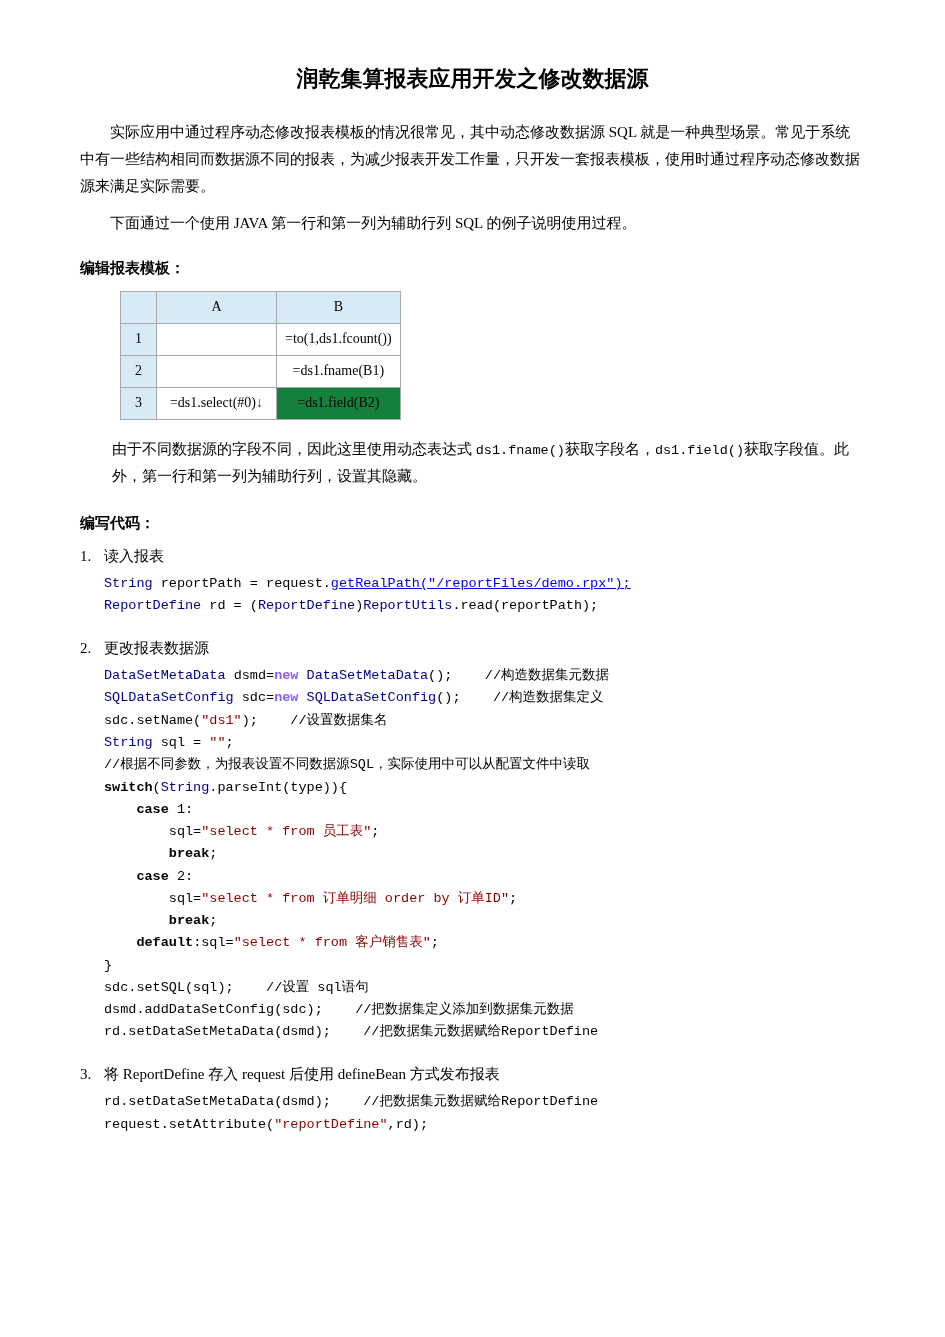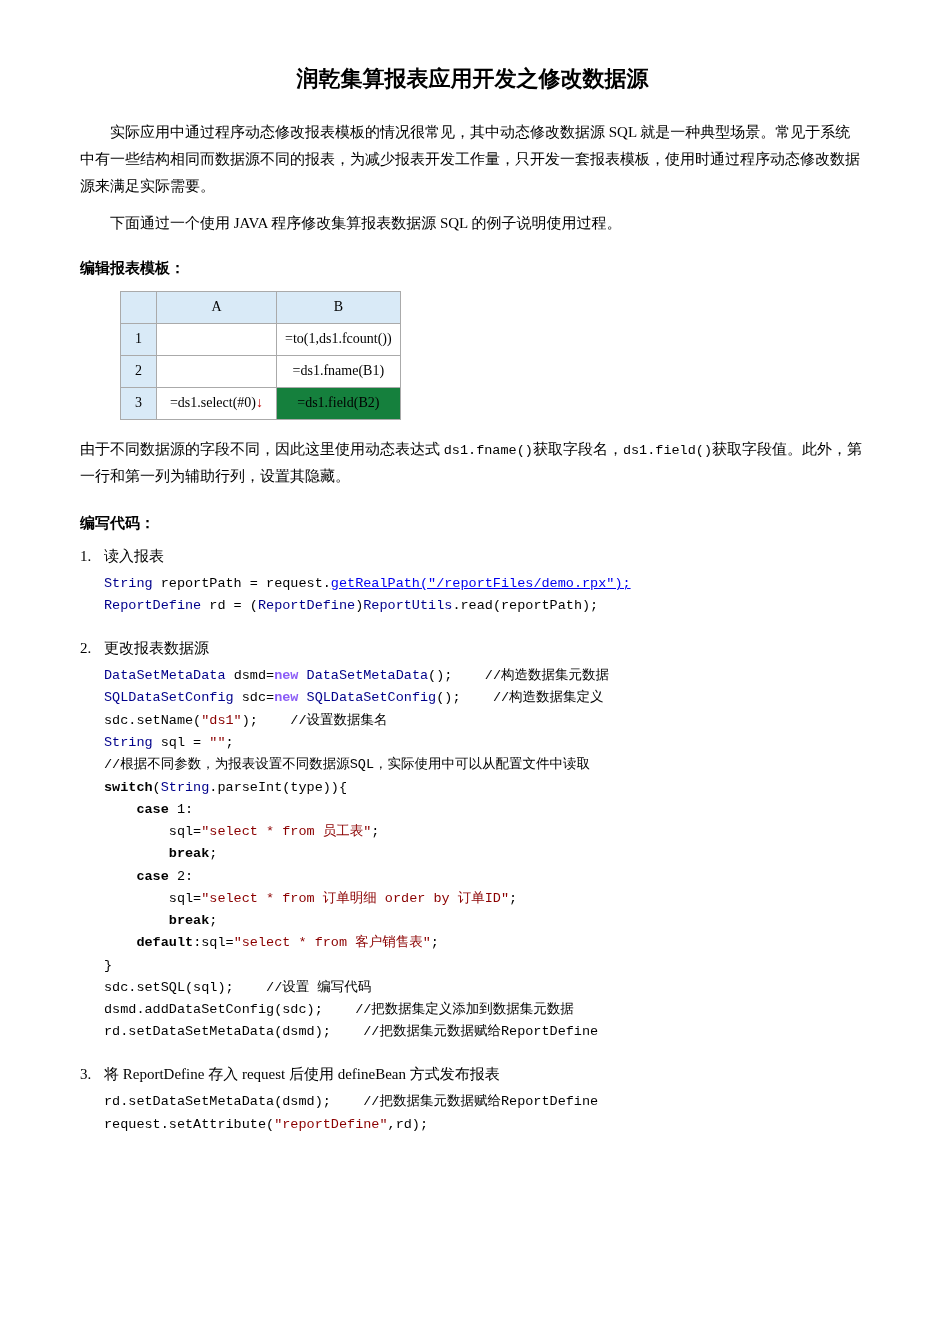--- a/index.html
+++ b/index.html
@@ -63,20 +63,21 @@
       background: #15803d;
     }
     .cell-red {
       color: #c00000;
     }
     
     .desc-para {
       font-size: 15px;
       line-height: 1.8;
       margin-bottom: 16px;
+      margin-left: 32px;
     }
     .code-block {
       font-family: "Courier New", Courier, monospace;
       font-size: 13.5px;
       line-height: 1.65;
       margin-left: 24px;
       white-space: pre;
     }
     .kw { color: #8b5cf6; font-weight: bold; }
     .kw2 { font-weight: bold; }
@@ -100,21 +101,21 @@
       font-family: "Courier New", Courier, monospace;
       font-size: 13.5px;
     }
   </style>
 </head>
 <body>
 
 <h1 class="page-title">润乾集算报表应用开发之修改数据源</h1>
 
 <p class="intro-para">实际应用中通过程序动态修改报表模板的情况很常见，其中动态修改数据源 SQL 就是一种典型场景。常见于系统中有一些结构相同而数据源不同的报表，为减少报表开发工作量，只开发一套报表模板，使用时通过程序动态修改数据源来满足实际需要。</p>
-<p class="intro-para">下面通过一个使用 JAVA 程序修改集算报表数据源 SQL 的例子说明使用过程。</p>
+<p class="intro-para">下面通过一个使用 JAVA 第一行和第一列为辅助行列 SQL 的例子说明使用过程。</p>
 
 <div class="section-title">编辑报表模板：</div>
 
 <div class="spreadsheet-wrap">
   <table class="spreadsheet">
     <thead>
       <tr>
         <th class="row-header"></th>
         <th>A</th>
         <th>B</th>
@@ -168,21 +169,21 @@
 <span class="comment">//根据不同参数，为报表设置不同数据源SQL，实际使用中可以从配置文件中读取</span>
 <span class="kw2">switch</span>(<span class="blue">String</span>.parseInt(type)){
     <span class="kw2">case</span> 1:
         sql=<span class="str">"select * from 员工表"</span>;
         <span class="kw2">break</span>;
     <span class="kw2">case</span> 2:
         sql=<span class="str">"select * from 订单明细 order by 订单ID"</span>;
         <span class="kw2">break</span>;
     <span class="kw2">default</span>:sql=<span class="str">"select * from 客户销售表"</span>;
 }
-sdc.setSQL(sql);    <span class="comment">//设置 编写代码</span>
+sdc.setSQL(sql);    <span class="comment">//设置 sql语句</span>
 dsmd.addDataSetConfig(sdc);    <span class="comment">//把数据集定义添加到数据集元数据</span>
 rd.setDataSetMetaData(dsmd);    <span class="comment">//把数据集元数据赋给ReportDefine</span></div>
   </div>
 
   <div style="margin-bottom: 18px;">
     <div class="list-item-wrap">
       <span class="list-num">3.</span>
       <span class="list-label">将 ReportDefine 存入 request 后使用 defineBean 方式发布报表</span>
     </div>
     <div class="code-block">rd.setDataSetMetaData(dsmd);    <span class="comment">//把数据集元数据赋给ReportDefine</span>

